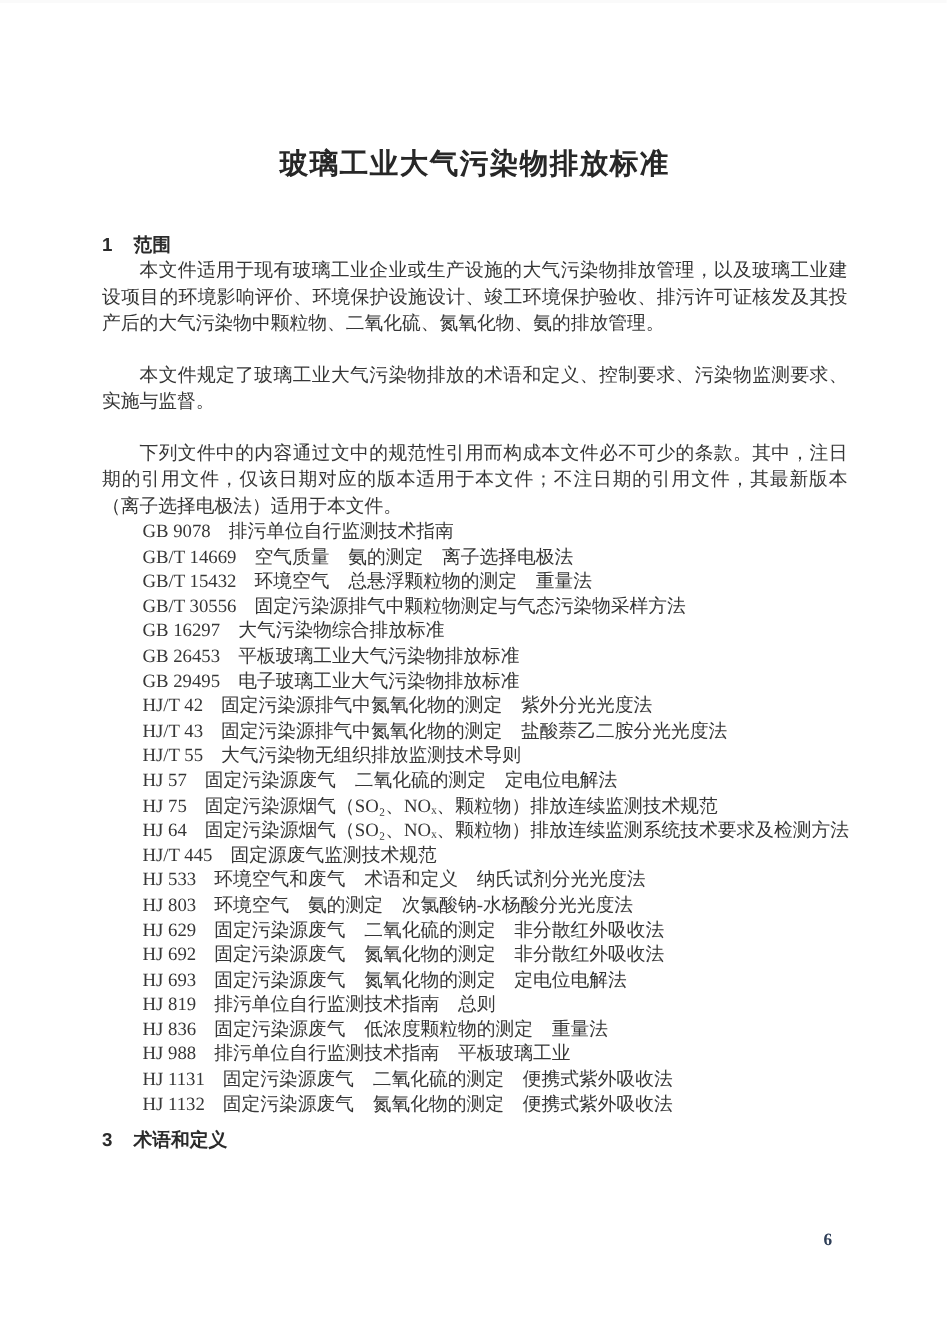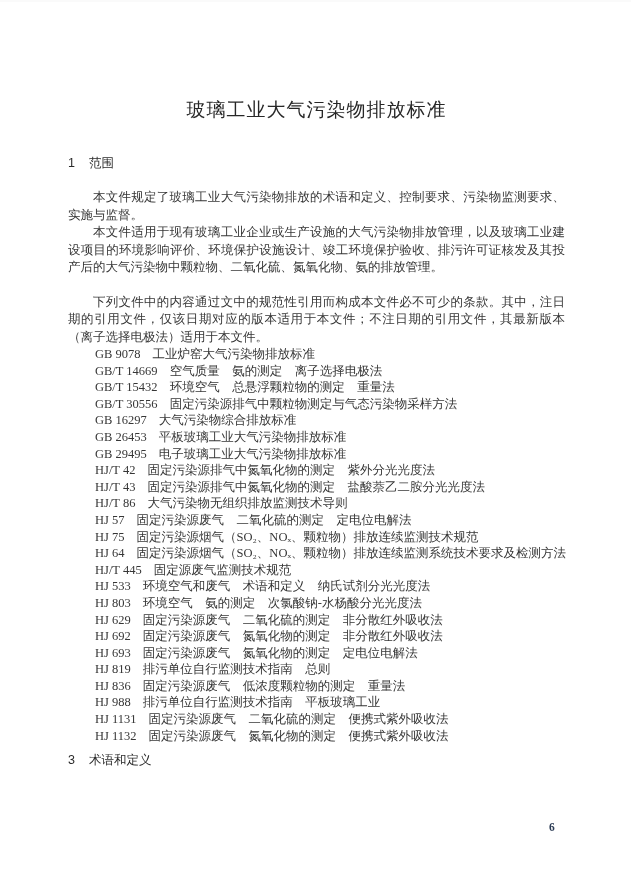--- a/index.html
+++ b/index.html
@@ -13,31 +13,31 @@
     border-top: 2px solid #fafafa;
   }
   .page {
     box-sizing: border-box;
     width: 631px; height: 889px;
     padding: 95px 66px 0 68px;
   }
   .doc-title {
     margin: 0;
     font-family: "Liberation Sans", "DejaVu Sans", sans-serif;
-    font-weight: normal;
+    font-weight: bold;
     font-size: 19px;
     line-height: 25px;
     letter-spacing: 1px;
     text-align: center;
     color: #272727;
   }
   .section-heading {
     margin: 33px 0 0 0;
     font-family: "Liberation Sans", "DejaVu Sans", sans-serif;
-    font-weight: normal;
+    font-weight: bold;
     font-size: 12.5px;
     line-height: 17px;
     color: #2b2b2b;
   }
   .section-heading .sec-num { margin-right: 14px; }
   .section-heading.tight { margin-top: 10px; }
   .section-heading.after-list { margin-top: 8px; }
   .para {
     margin: 0;
     font-size: 12.5px;
@@ -68,37 +68,37 @@
 <body>
 
 <div class="page">
 
   <h1 class="doc-title">玻璃工业大气污染物排放标准</h1>
 
   <div class="section-heading">
     <span class="sec-num">1</span><span>范围</span>
   </div>
 
+  <p class="para">本文件适用于现有玻璃工业企业或生产设施的大气污染物排放管理，以及玻璃工业建设项目的环境影响评价、环境保护设施设计、竣工环境保护验收、排污许可证核发及其投产后的大气污染物中颗粒物、二氧化硫、氮氧化物、氨的排放管理。</p>
   <p class="para first">本文件规定了玻璃工业大气污染物排放的术语和定义、控制要求、污染物监测要求、实施与监督。</p>
-  <p class="para">本文件适用于现有玻璃工业企业或生产设施的大气污染物排放管理，以及玻璃工业建设项目的环境影响评价、环境保护设施设计、竣工环境保护验收、排污许可证核发及其投产后的大气污染物中颗粒物、二氧化硫、氮氧化物、氨的排放管理。</p>
 
 
   <p class="para first">下列文件中的内容通过文中的规范性引用而构成本文件必不可少的条款。其中，注日期的引用文件，仅该日期对应的版本适用于本文件；不注日期的引用文件，其最新版本（离子选择电极法）适用于本文件。</p>
 
   <div class="ref-list">
-    <div class="ref-row"><span class="ref-code">GB 9078</span><span>工业炉窑大气污染物排放标准</span></div>
+    <div class="ref-row"><span class="ref-code">GB 9078</span><span>排污单位自行监测技术指南</span></div>
     <div class="ref-row"><span class="ref-code">GB/T 14669</span><span>空气质量　氨的测定　离子选择电极法</span></div>
     <div class="ref-row"><span class="ref-code">GB/T 15432</span><span>环境空气　总悬浮颗粒物的测定　重量法</span></div>
     <div class="ref-row"><span class="ref-code">GB/T 30556</span><span>固定污染源排气中颗粒物测定与气态污染物采样方法</span></div>
     <div class="ref-row"><span class="ref-code">GB 16297</span><span>大气污染物综合排放标准</span></div>
     <div class="ref-row"><span class="ref-code">GB 26453</span><span>平板玻璃工业大气污染物排放标准</span></div>
     <div class="ref-row"><span class="ref-code">GB 29495</span><span>电子玻璃工业大气污染物排放标准</span></div>
     <div class="ref-row"><span class="ref-code">HJ/T 42</span><span>固定污染源排气中氮氧化物的测定　紫外分光光度法</span></div>
     <div class="ref-row"><span class="ref-code">HJ/T 43</span><span>固定污染源排气中氮氧化物的测定　盐酸萘乙二胺分光光度法</span></div>
-    <div class="ref-row"><span class="ref-code">HJ/T 86</span><span>大气污染物无组织排放监测技术导则</span></div>
+    <div class="ref-row"><span class="ref-code">HJ/T 55</span><span>大气污染物无组织排放监测技术导则</span></div>
     <div class="ref-row"><span class="ref-code">HJ 57</span><span>固定污染源废气　二氧化硫的测定　定电位电解法</span></div>
     <div class="ref-row"><span class="ref-code">HJ 75</span><span>固定污染源烟气（SO₂、NOₓ、颗粒物）排放连续监测技术规范</span></div>
     <div class="ref-row"><span class="ref-code">HJ 64</span><span>固定污染源烟气（SO₂、NOₓ、颗粒物）排放连续监测系统技术要求及检测方法</span></div>
     <div class="ref-row"><span class="ref-code">HJ/T 445</span><span>固定源废气监测技术规范</span></div>
     <div class="ref-row"><span class="ref-code">HJ 533</span><span>环境空气和废气　术语和定义　纳氏试剂分光光度法</span></div>
     <div class="ref-row"><span class="ref-code">HJ 803</span><span>环境空气　氨的测定　次氯酸钠-水杨酸分光光度法</span></div>
     <div class="ref-row"><span class="ref-code">HJ 629</span><span>固定污染源废气　二氧化硫的测定　非分散红外吸收法</span></div>
     <div class="ref-row"><span class="ref-code">HJ 692</span><span>固定污染源废气　氮氧化物的测定　非分散红外吸收法</span></div>
     <div class="ref-row"><span class="ref-code">HJ 693</span><span>固定污染源废气　氮氧化物的测定　定电位电解法</span></div>
     <div class="ref-row"><span class="ref-code">HJ 819</span><span>排污单位自行监测技术指南　总则</span></div>

